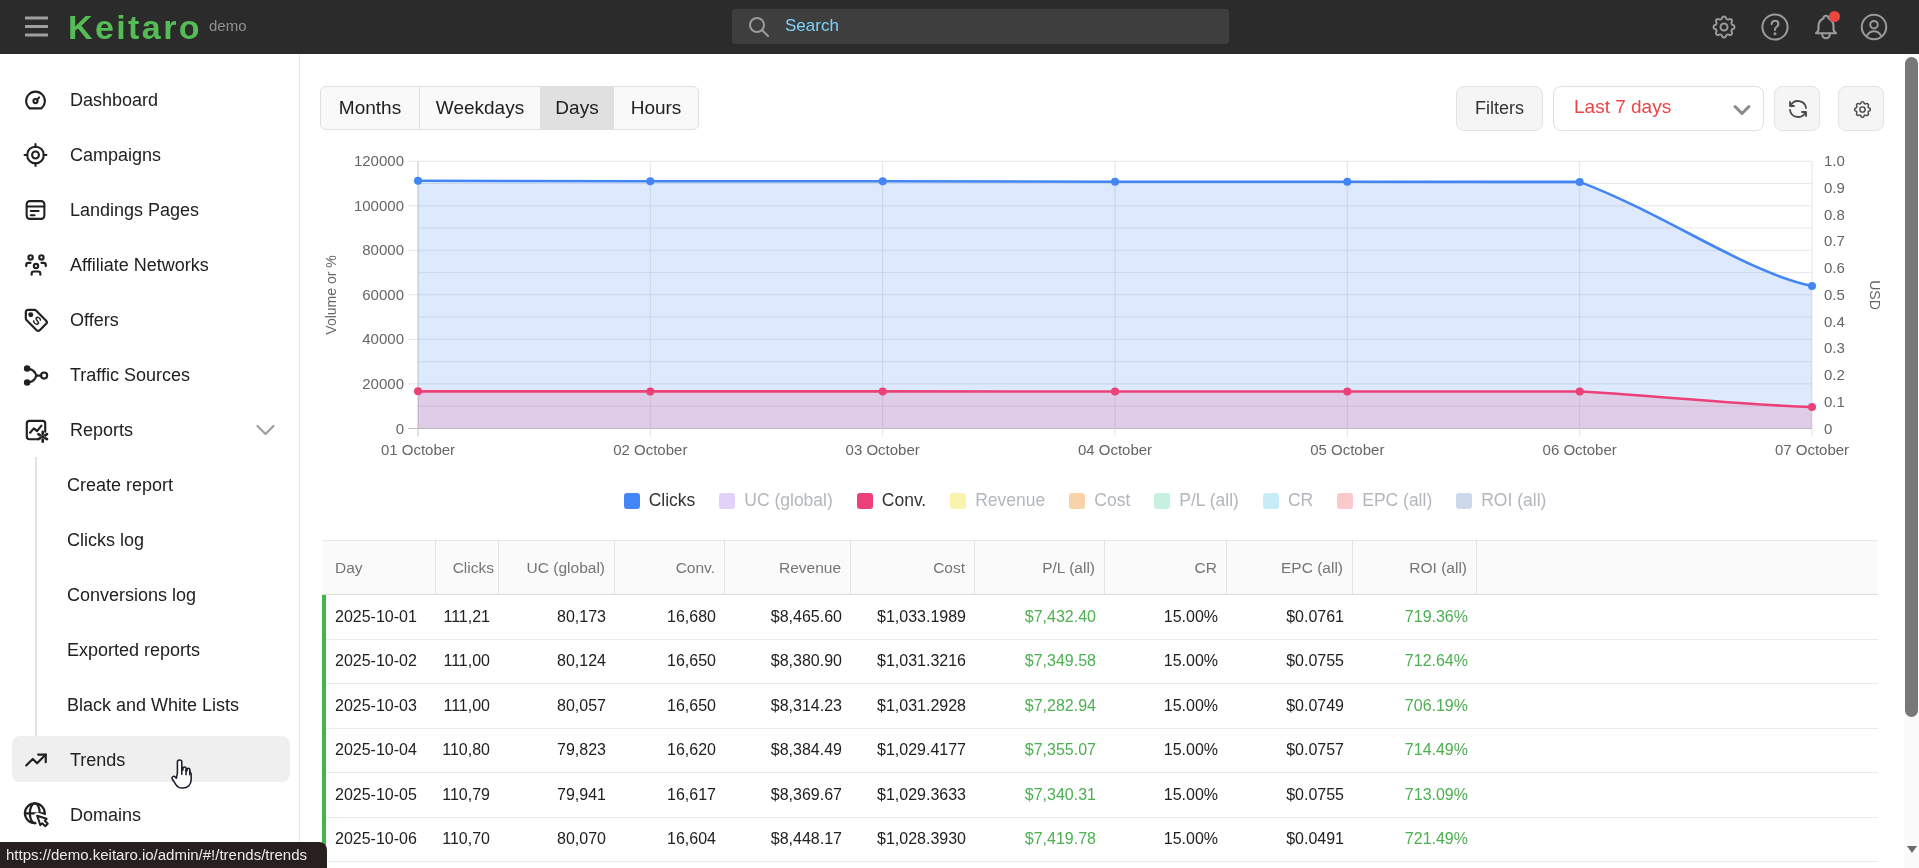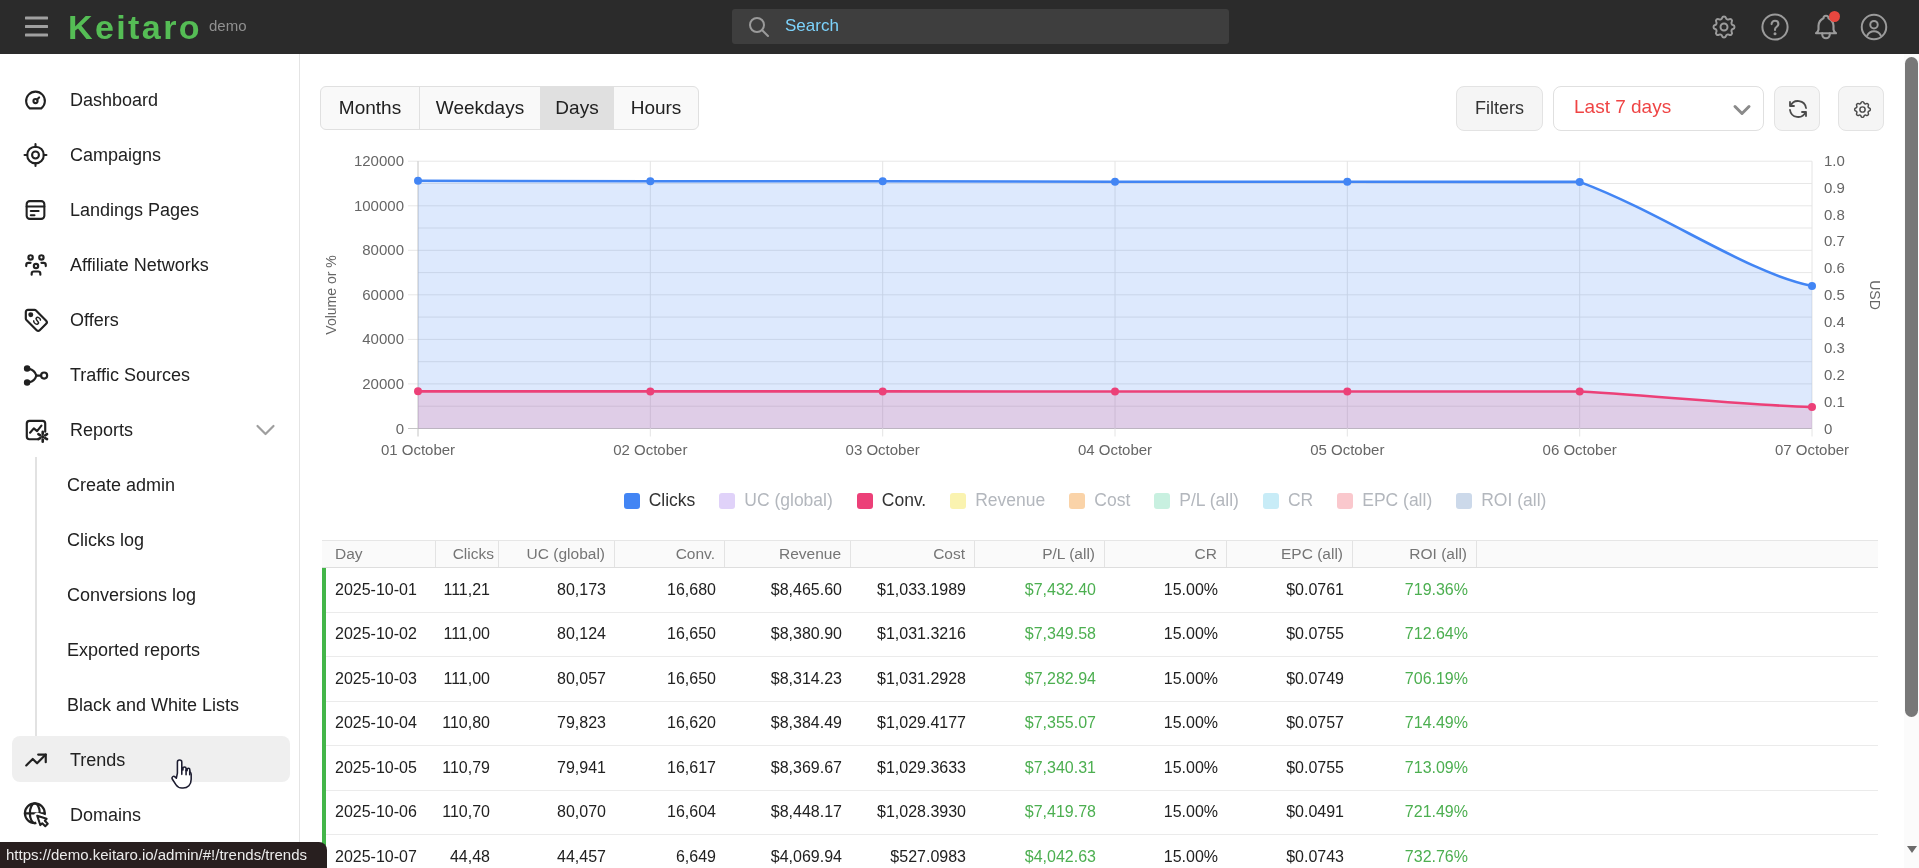--- a/index.html
+++ b/index.html
@@ -37,21 +37,21 @@
 
 
 #legend { position:absolute; left:388px; top:490px; width:1394px; display:flex; justify-content:center; gap:24px; }
 .li { display:flex; align-items:center; gap:9px; font-size:17.5px; color:#b3b7bd; }
 .li.on { color:#333333; }
 .sw { width:16px; height:16px; border-radius:3px; }
 
 
 #table { position:absolute; left:322px; top:540px; width:1556px; }
 .trow { position:relative; display:flex; height:44.5px; border-bottom:1px solid #ebebeb; background:#fff; }
-.trow.head { height:28px; background:#fafafa; border-top:1px solid #e6e6e6; border-bottom:1px solid #dedede; }
+.trow.head { height:55px; background:#fafafa; border-top:1px solid #e6e6e6; border-bottom:1px solid #dedede; }
 .trow:not(.head)::before { content:""; position:absolute; left:0; top:0; width:4px; height:44.5px; background:#43b649; }
 .c { flex:none; display:flex; align-items:center; justify-content:flex-end; padding-right:9px; font-size:16px; color:#212121; white-space:nowrap; overflow:hidden; }
 .head .c { color:#757575; font-size:15.5px; border-right:1px solid #e3e3e3; }
 .head .c:last-child { border-right:none; }
 .c.day { justify-content:flex-start; padding-left:13px; }
 .c.grn { color:#4caf50; }
 .w0{width:114px;} .w1{width:63px;} .w2{width:116px;} .w3{width:110px;} .w4{width:126px;} .w5{width:124px;} .w6{width:130px;} .w7{width:122px;} .w8{width:126px;} .w9{width:124px;} .wA{width:397px;}
 
 
 #scroll { position:absolute; right:0; top:54px; width:15px; height:814px; background:#fbfbfb; }
@@ -177,21 +177,21 @@
               <line x1="-4" y1="2.3" x2="-2.25" y2="1.3"></line>
               <line x1="2.25" y1="-1.3" x2="4" y2="-2.3"></line>
             </g>
           </g>
         </svg>
       <div class="txt">Reports</div>
       <svg class="abs" style="left:255px;top:50%;transform:translateY(-50%)" width="21" height="13" viewBox="0 0 21 13">
           <path d="M2.5 2.5l8 8l8-8" fill="none" stroke="#9e9e9e" stroke-width="2.2" stroke-linecap="round" stroke-linejoin="round"></path>
         </svg>
     </div>
-    <div class="sub" style="top:431px">Create admin</div>
+    <div class="sub" style="top:431px">Create report</div>
     <div class="sub" style="top:486px">Clicks log</div>
     <div class="sub" style="top:541px">Conversions log</div>
     <div class="sub" style="top:596px">Exported reports</div>
     <div class="sub" style="top:651px">Black and White Lists</div>
     <div class="mi" style="top:678px">
       <svg width="26" height="26" viewBox="0 0 24 24" fill="none" stroke="#212121" stroke-width="2" stroke-linecap="round" stroke-linejoin="round">
           <path d="M3 17l6 -6l4 4l8 -8"></path>
           <path d="M14 7h7v7"></path>
         </svg>
       <div class="txt">Trends</div>

